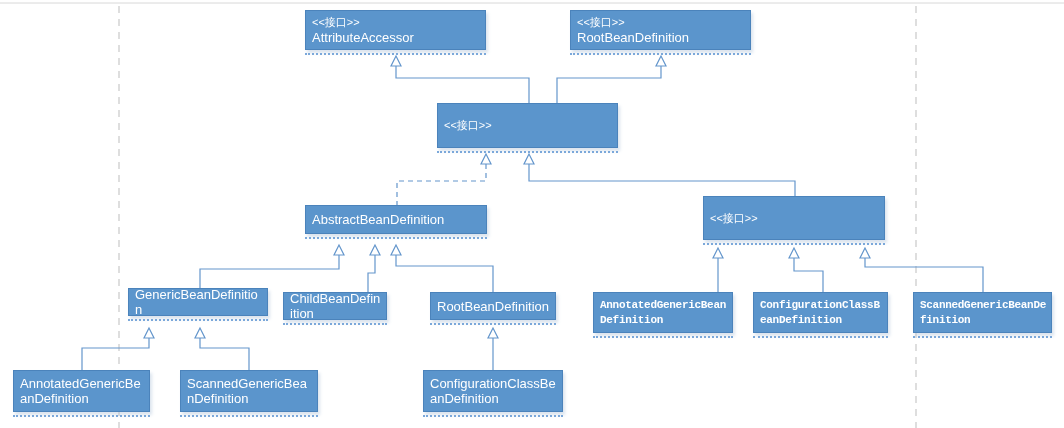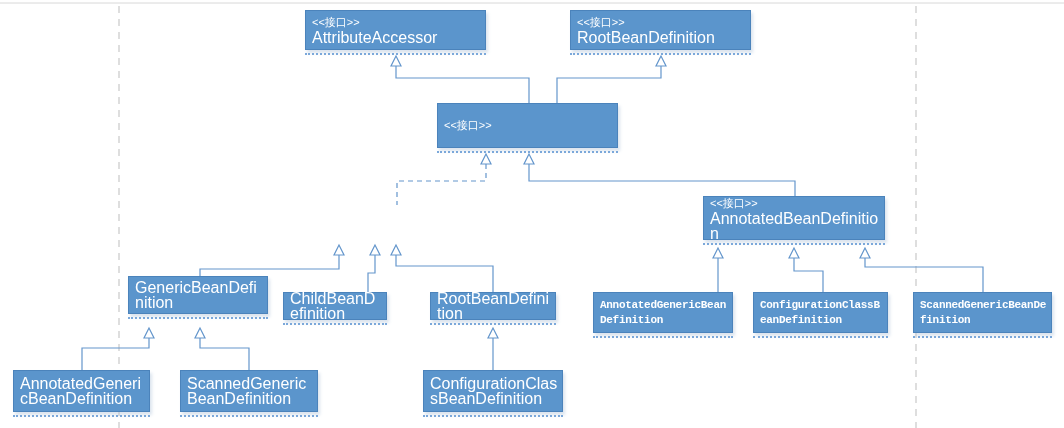--- a/index.html
+++ b/index.html
@@ -6,21 +6,21 @@
   #canvas{position:relative;width:1064px;height:428px;background:#ffffff;overflow:hidden;
           font-family:"Liberation Sans", sans-serif;}
   #connector-layer{position:absolute;left:0;top:0;width:1064px;height:428px;}
   #node-layer{position:absolute;left:0;top:0;width:1064px;height:428px;}
   .node{position:absolute;box-sizing:border-box;background:#5b95cc;border:1px solid #4b83bb;
         color:#ffffff;display:flex;flex-direction:column;justify-content:center;
         padding:2px 3px 2px 6px;box-shadow:2px 3px 3px rgba(175,195,218,0.45);}
   .node::after{content:"";position:absolute;left:-1px;right:-1px;bottom:-6px;
         border-top:2px dotted #7ba8da;}
   .stereo{font-size:11px;line-height:15px;white-space:nowrap;}
-  .cname{font-size:16px;line-height:15px;word-break:break-all;}
+  .cname{font-size:13px;line-height:15px;word-break:break-all;}
   .node.mono .cname{font-family:"Liberation Mono","DejaVu Sans Mono",monospace;
         font-weight:bold;font-size:11px;line-height:15px;letter-spacing:-0.3px;}
   .conn{fill:none;stroke:#6496cc;stroke-width:1.2;}
   .conn.dashed{stroke-dasharray:5 4;}
   .arrowhead{fill:#ffffff;stroke:#6496cc;stroke-width:1.2;}
   .guide-v{stroke:#bdbdbd;stroke-width:1;stroke-dasharray:7 6;}
   .guide-h{stroke:#d8d8d8;stroke-width:1;}
 </style>
 </head>
 <body>
@@ -62,25 +62,27 @@
         <div class="stereo">&lt;&lt;接口&gt;&gt;</div>
         <div class="cname">AttributeAccessor</div>
       </div>
       <div class="node" style="left: 570px; top: 10px; width: 181px; height: 40px;">
         <div class="stereo">&lt;&lt;接口&gt;&gt;</div>
         <div class="cname">RootBeanDefinition</div>
       </div>
       <div class="node" style="left: 437px; top: 103px; width: 181px; height: 45px;">
         <div class="stereo">&lt;&lt;接口&gt;&gt;</div>
       </div>
+      <div class="node" style="left: 305px; top: 205px; width: 182px; height: 29px;">
+        <div class="cname">AbstractBeanDefinition</div>
+      </div>
       <div class="node" style="left: 703px; top: 196px; width: 182px; height: 44px;">
         <div class="stereo">&lt;&lt;接口&gt;&gt;</div>
-        <div class="cname">AnnotatedBeanDefinition</div>
       </div>
-      <div class="node" style="left: 128px; top: 276px; width: 140px; height: 38px;">
+      <div class="node" style="left: 128px; top: 288px; width: 140px; height: 28px;">
         <div class="cname">GenericBeanDefinition</div>
       </div>
       <div class="node" style="left: 283px; top: 292px; width: 104px; height: 28px;">
         <div class="cname">ChildBeanDefinition</div>
       </div>
       <div class="node" style="left: 430px; top: 292px; width: 126px; height: 28px;">
         <div class="cname">RootBeanDefinition</div>
       </div>
       <div class="node mono" style="left: 593px; top: 292px; width: 140px; height: 41px;">
         <div class="cname">AnnotatedGenericBeanDefinition</div>

